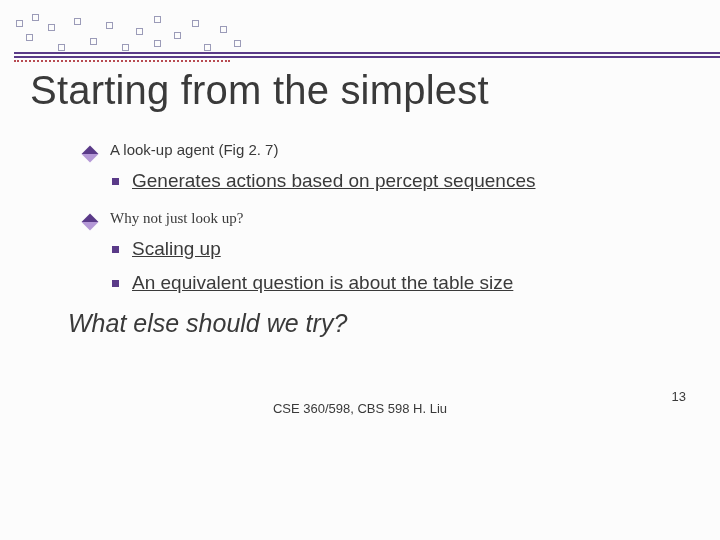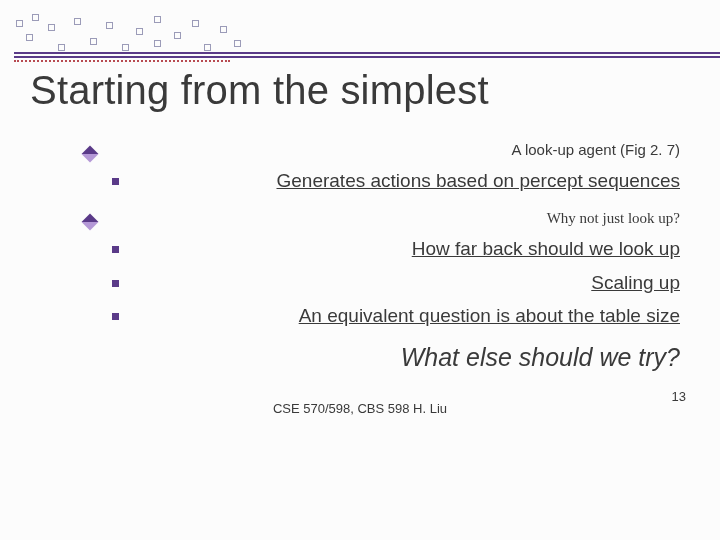--- a/index.html
+++ b/index.html
@@ -8,21 +8,20 @@
     font-family: Tahoma, Verdana, Arial, sans-serif;
     background: #fcfcfc;
     color: #3a3a3a;
     position: relative;
   }
   .slide {
     width: 720px;
     height: 436px;
     position: relative;
     padding: 16px;
-    text-align: right;
   }
   
   .decor {
     position: absolute;
     top: 0;
     left: 0;
     width: 100%;
     height: 58px;
     pointer-events: none;
   }
@@ -191,29 +190,25 @@
     </div>
 
 
     <div class="bullet-l1" style="margin-top:14px;font-family:Liberation Serif, serif;">
       <span class="diamond"></span>
       <span>Why not just look up?</span>
     </div>
 
     <div class="bullet-l2">
       <span class="sqbul"></span>
-      <span>How far back should we look up</span>
-    </div>
-    <div class="bullet-l2">
-      <span class="sqbul"></span>
       <span>Scaling up</span>
     </div>
     <div class="bullet-l2">
       <span class="sqbul"></span>
       <span>An equivalent question is about the table size</span>
     </div>
 
     <div class="q">What else should we try?</div>
   </div>
 
-  <div class="footer-center">CSE 570/598, CBS 598 H. Liu</div>
+  <div class="footer-center">CSE 360/598, CBS 598 H. Liu</div>
   <div class="footer-right">13</div>
 </div>
 
 </body></html>

